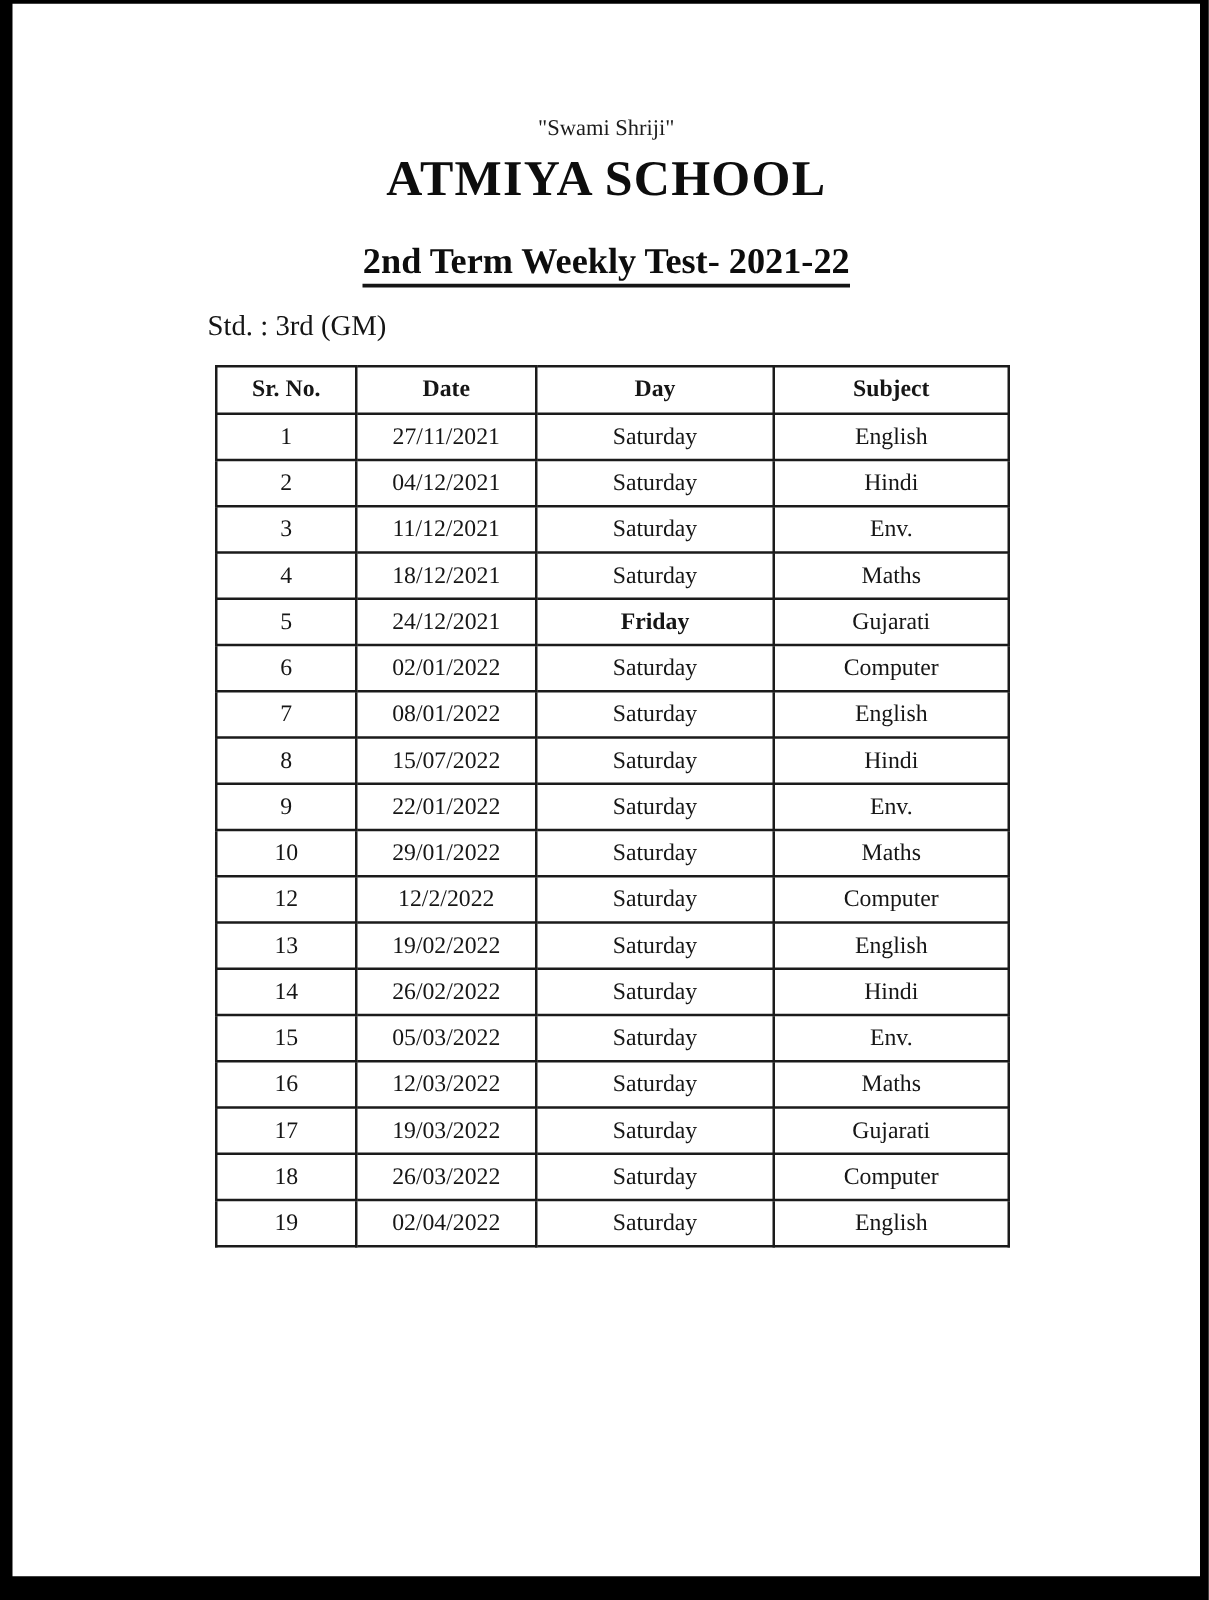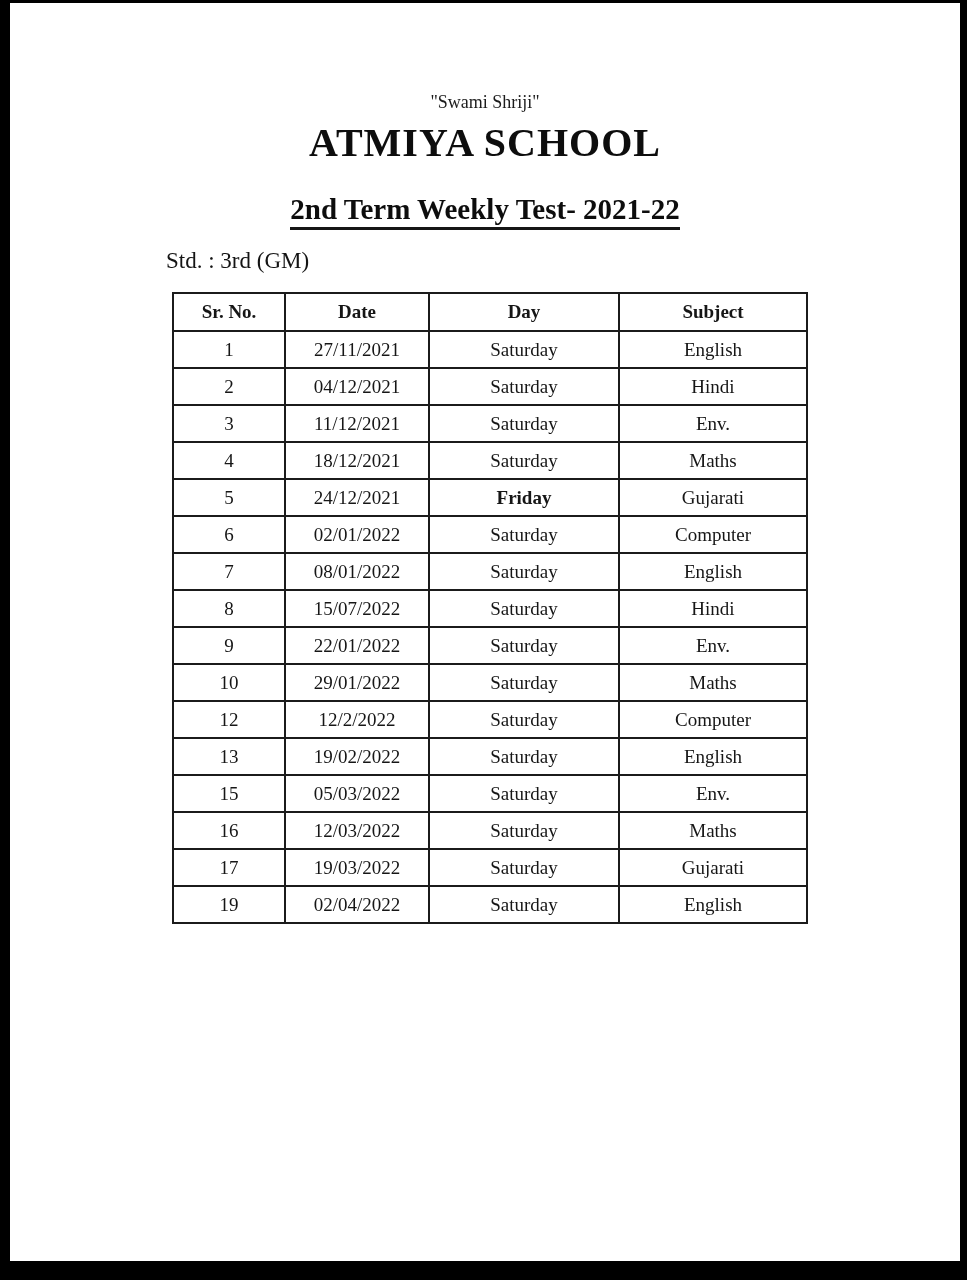--- a/index.html
+++ b/index.html
@@ -189,36 +189,48 @@
           <td>Saturday</td>
           <td>Computer</td>
         </tr>
         <tr>
           <td>13</td>
           <td>19/02/2022</td>
           <td>Saturday</td>
           <td>English</td>
         </tr>
         <tr>
+          <td>14</td>
+          <td>26/02/2022</td>
+          <td>Saturday</td>
+          <td>Hindi</td>
+        </tr>
+        <tr>
           <td>15</td>
           <td>05/03/2022</td>
           <td>Saturday</td>
           <td>Env.</td>
         </tr>
         <tr>
           <td>16</td>
           <td>12/03/2022</td>
           <td>Saturday</td>
           <td>Maths</td>
         </tr>
         <tr>
           <td>17</td>
           <td>19/03/2022</td>
           <td>Saturday</td>
           <td>Gujarati</td>
+        </tr>
+        <tr>
+          <td>18</td>
+          <td>26/03/2022</td>
+          <td>Saturday</td>
+          <td>Computer</td>
         </tr>
         <tr>
           <td>19</td>
           <td>02/04/2022</td>
           <td>Saturday</td>
           <td>English</td>
         </tr>
       </tbody>
   </table>
 </div>

